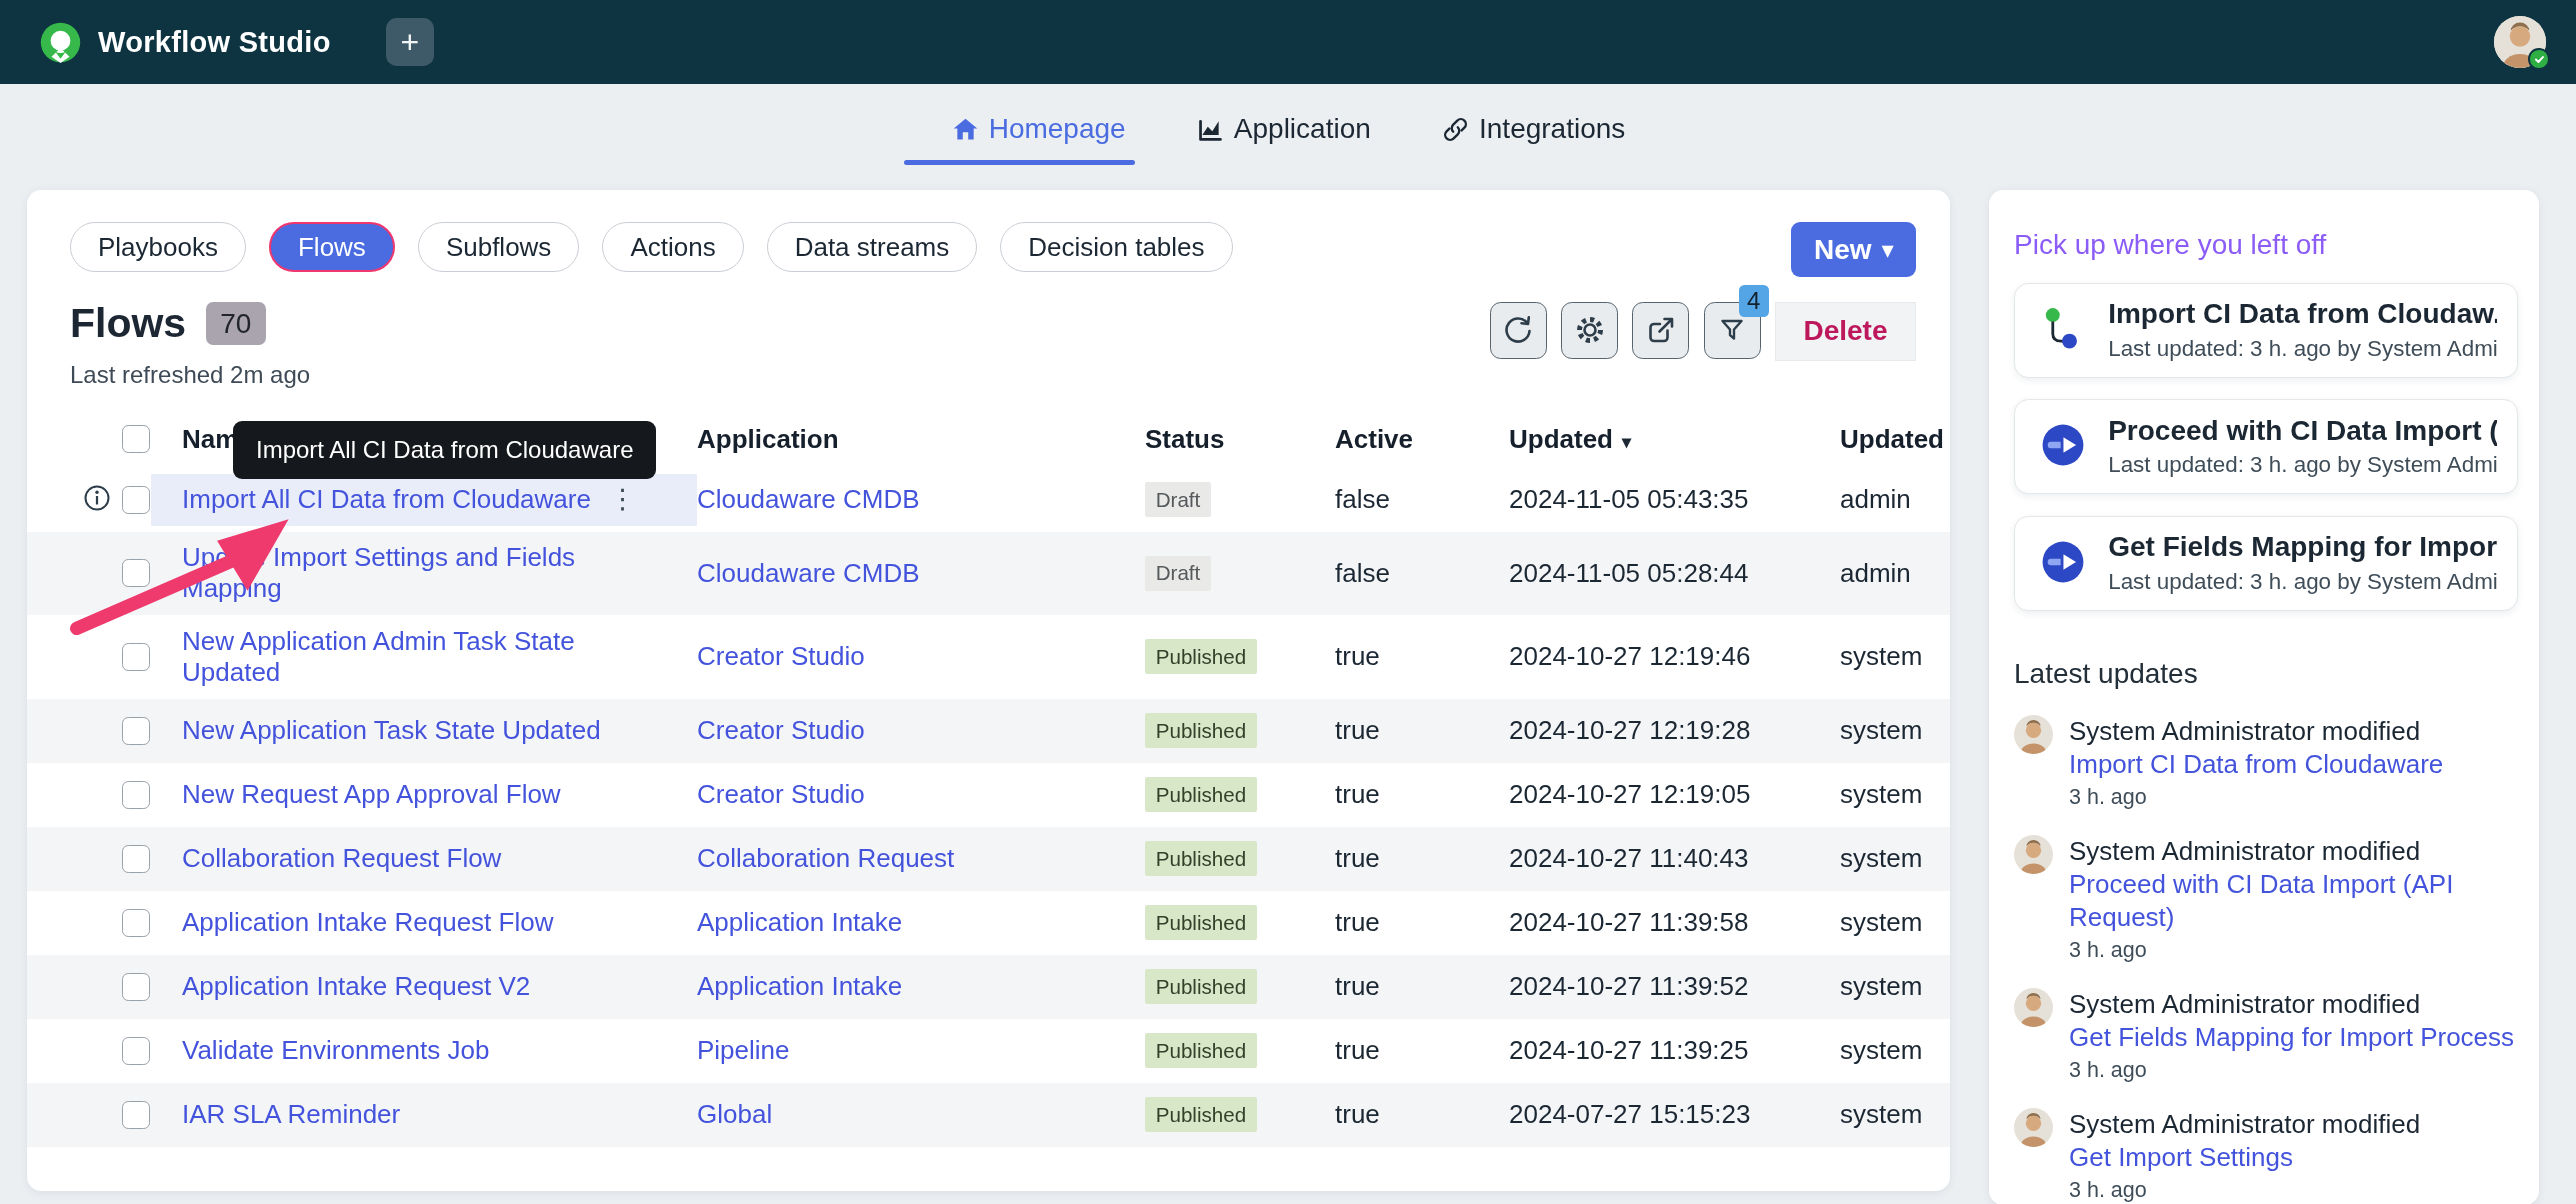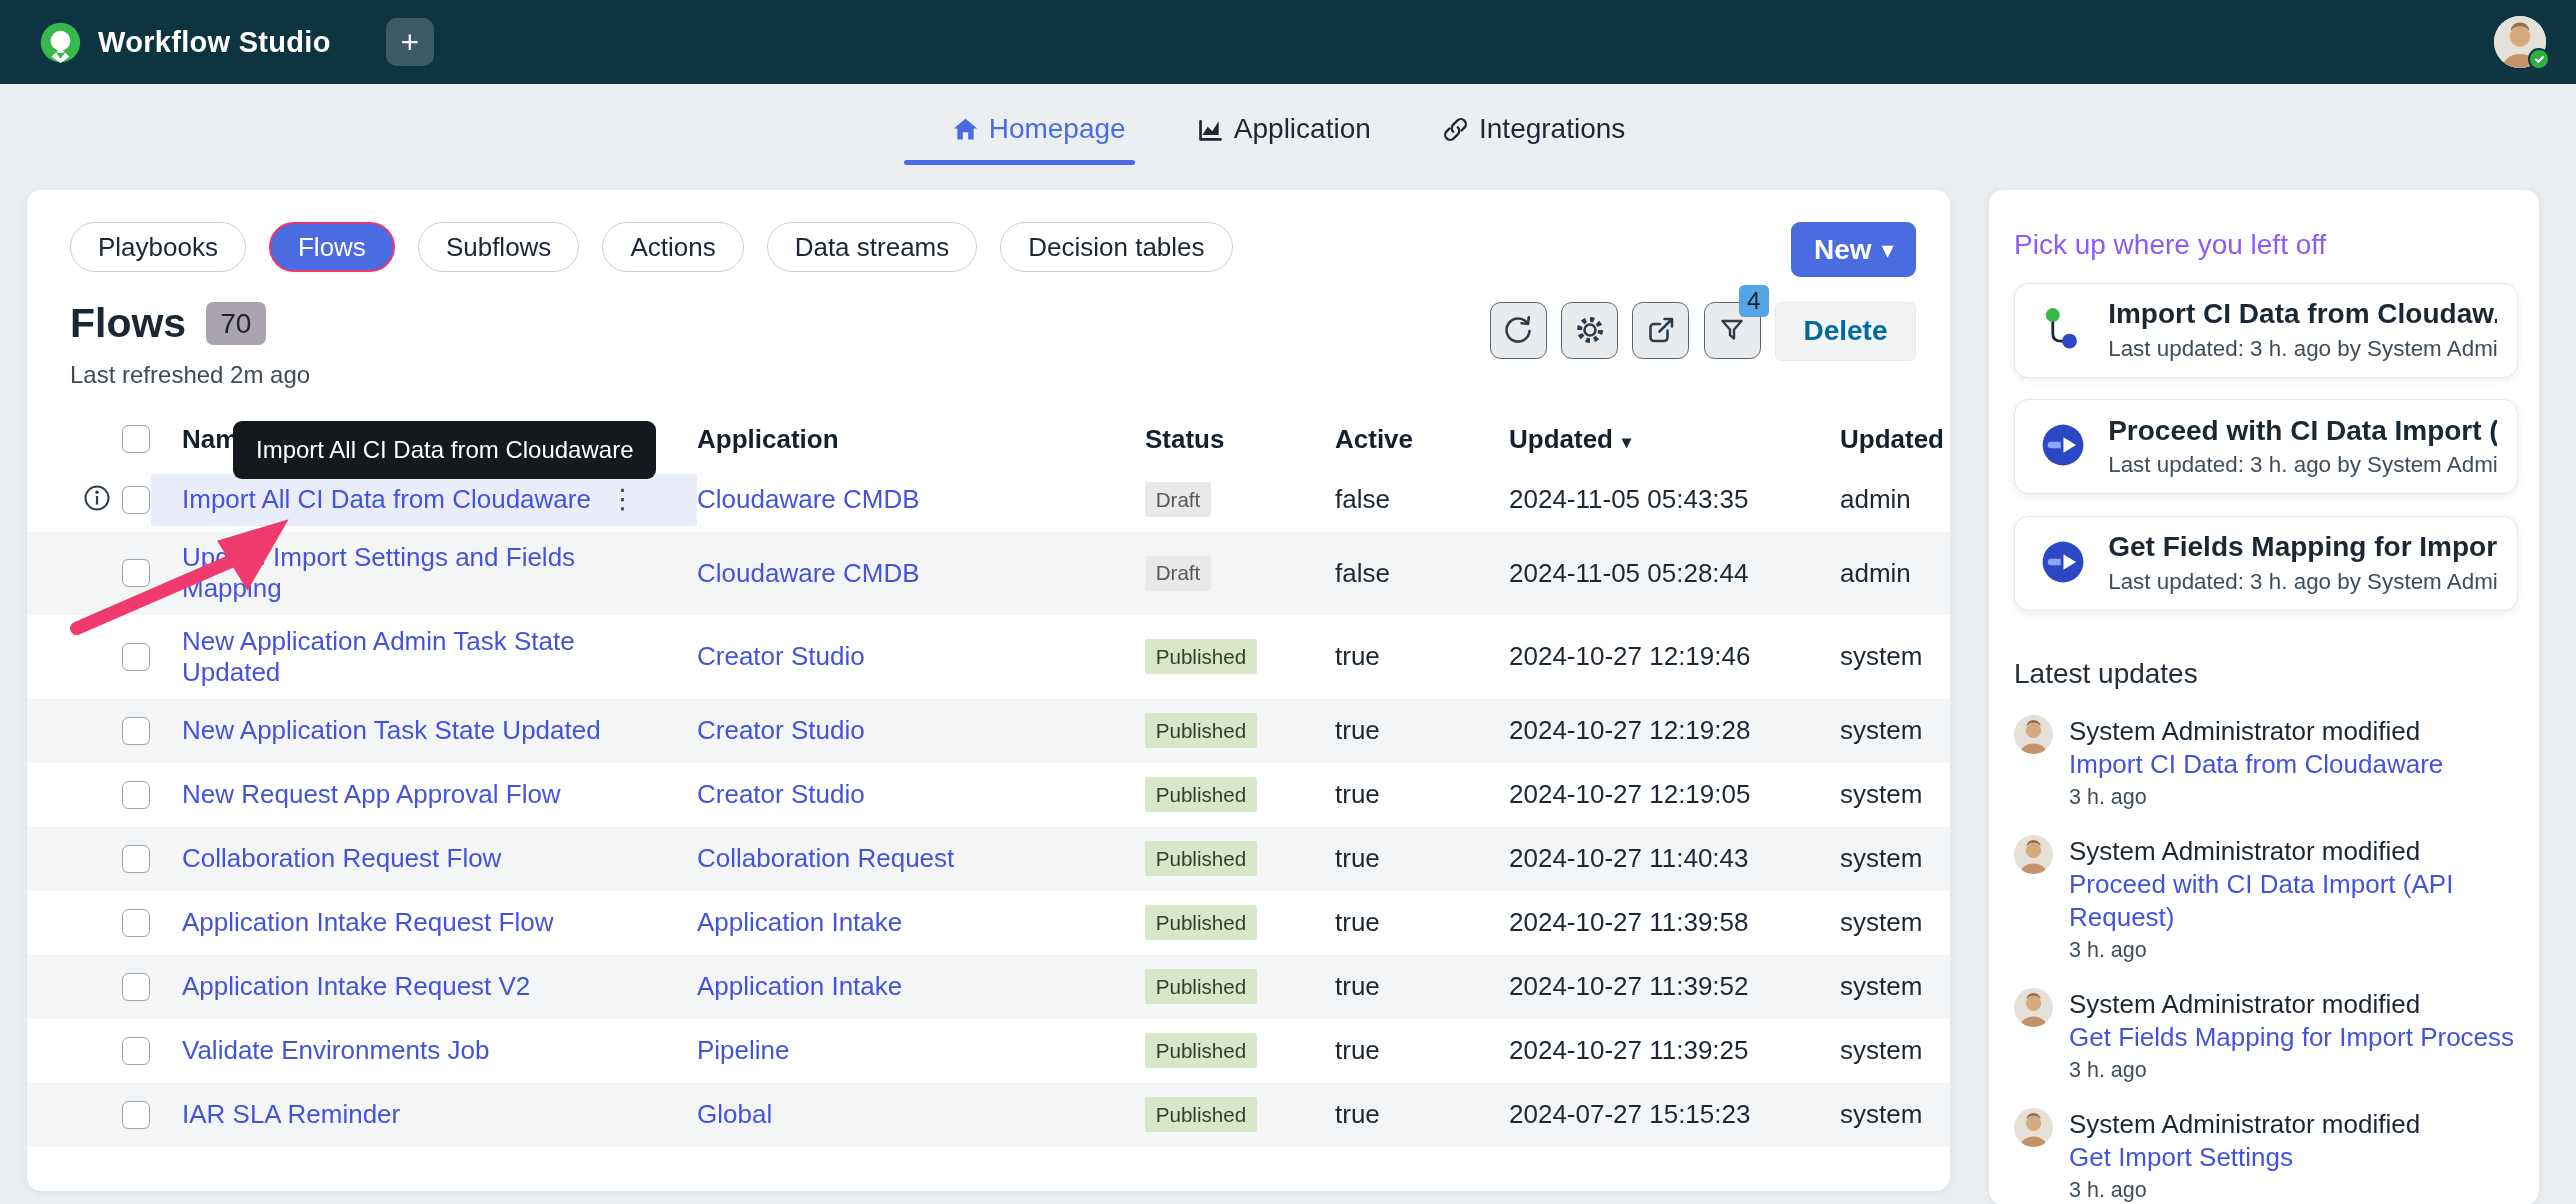--- a/index.html
+++ b/index.html
@@ -50,22 +50,22 @@
   .h-title-line { display:flex; align-items:center; gap:19.7px; }
   .h-title { font-size:41px; font-weight:600; color:#1c2733; }
   .h-count { background:#a9a4ad; color:#22242c; font-size:28px; padding:5.4px 14.3px; border-radius:7.2px; }
   .h-refreshed { margin-top:14.3px; font-size:24px; color:#3e4a56; }
   .toolbar { margin-left:auto; display:flex; align-items:flex-start; gap:14.3px; padding-top:1.8px; }
   .icon-btn { position:relative; width:57px; height:57px; border-radius:10.7px; background:#e9ecee;
     border:1.8px solid #57646e; display:flex; align-items:center; justify-content:center; cursor:pointer; }
   .icon-btn svg { width:32px; height:32px; }
   .filter-badge { position:absolute; top:-18px; right:-9px; width:30px; height:32px; background:#54a5e6;
     color:#14222c; font-size:24px; border-radius:5.4px; display:flex; align-items:center; justify-content:center; }
-  .delete-btn { height:59px; min-width:141px; background:#f1f3f4; border:0.9px solid #e7eaec; border-radius:6px;
-    color:#0369a1; font-size:28px; font-weight:700; padding:0 25px; }
+  .delete-btn { height:59px; min-width:141px; background:#f1f3f4; border:0.9px solid #e7eaec; border-radius:0;
+    color:#be185d; font-size:28px; font-weight:700; padding:0 25px; }
   
   .table { margin-top:21.5px; }
   .trow { display:flex; align-items:center; min-height:64px; }
   .trow.stripe { background:#f4f5f7; }
   .thead { display:flex; align-items:center; height:57px; font-weight:700; font-size:26px; color:#16202c; }
   .c-gutter { width:95px; flex:0 0 auto; display:flex; justify-content:flex-end; padding-right:9px; }
   .c-cb { width:29px; flex:0 0 auto; }
   .c-name { width:546px; flex:0 0 auto; padding:10.7px 27px 10.7px 31px; display:flex; align-items:center; }
   .c-name.hl { background:#e9edfa; }
   .c-app { width:448px; flex:0 0 auto; padding-right:18px; }

